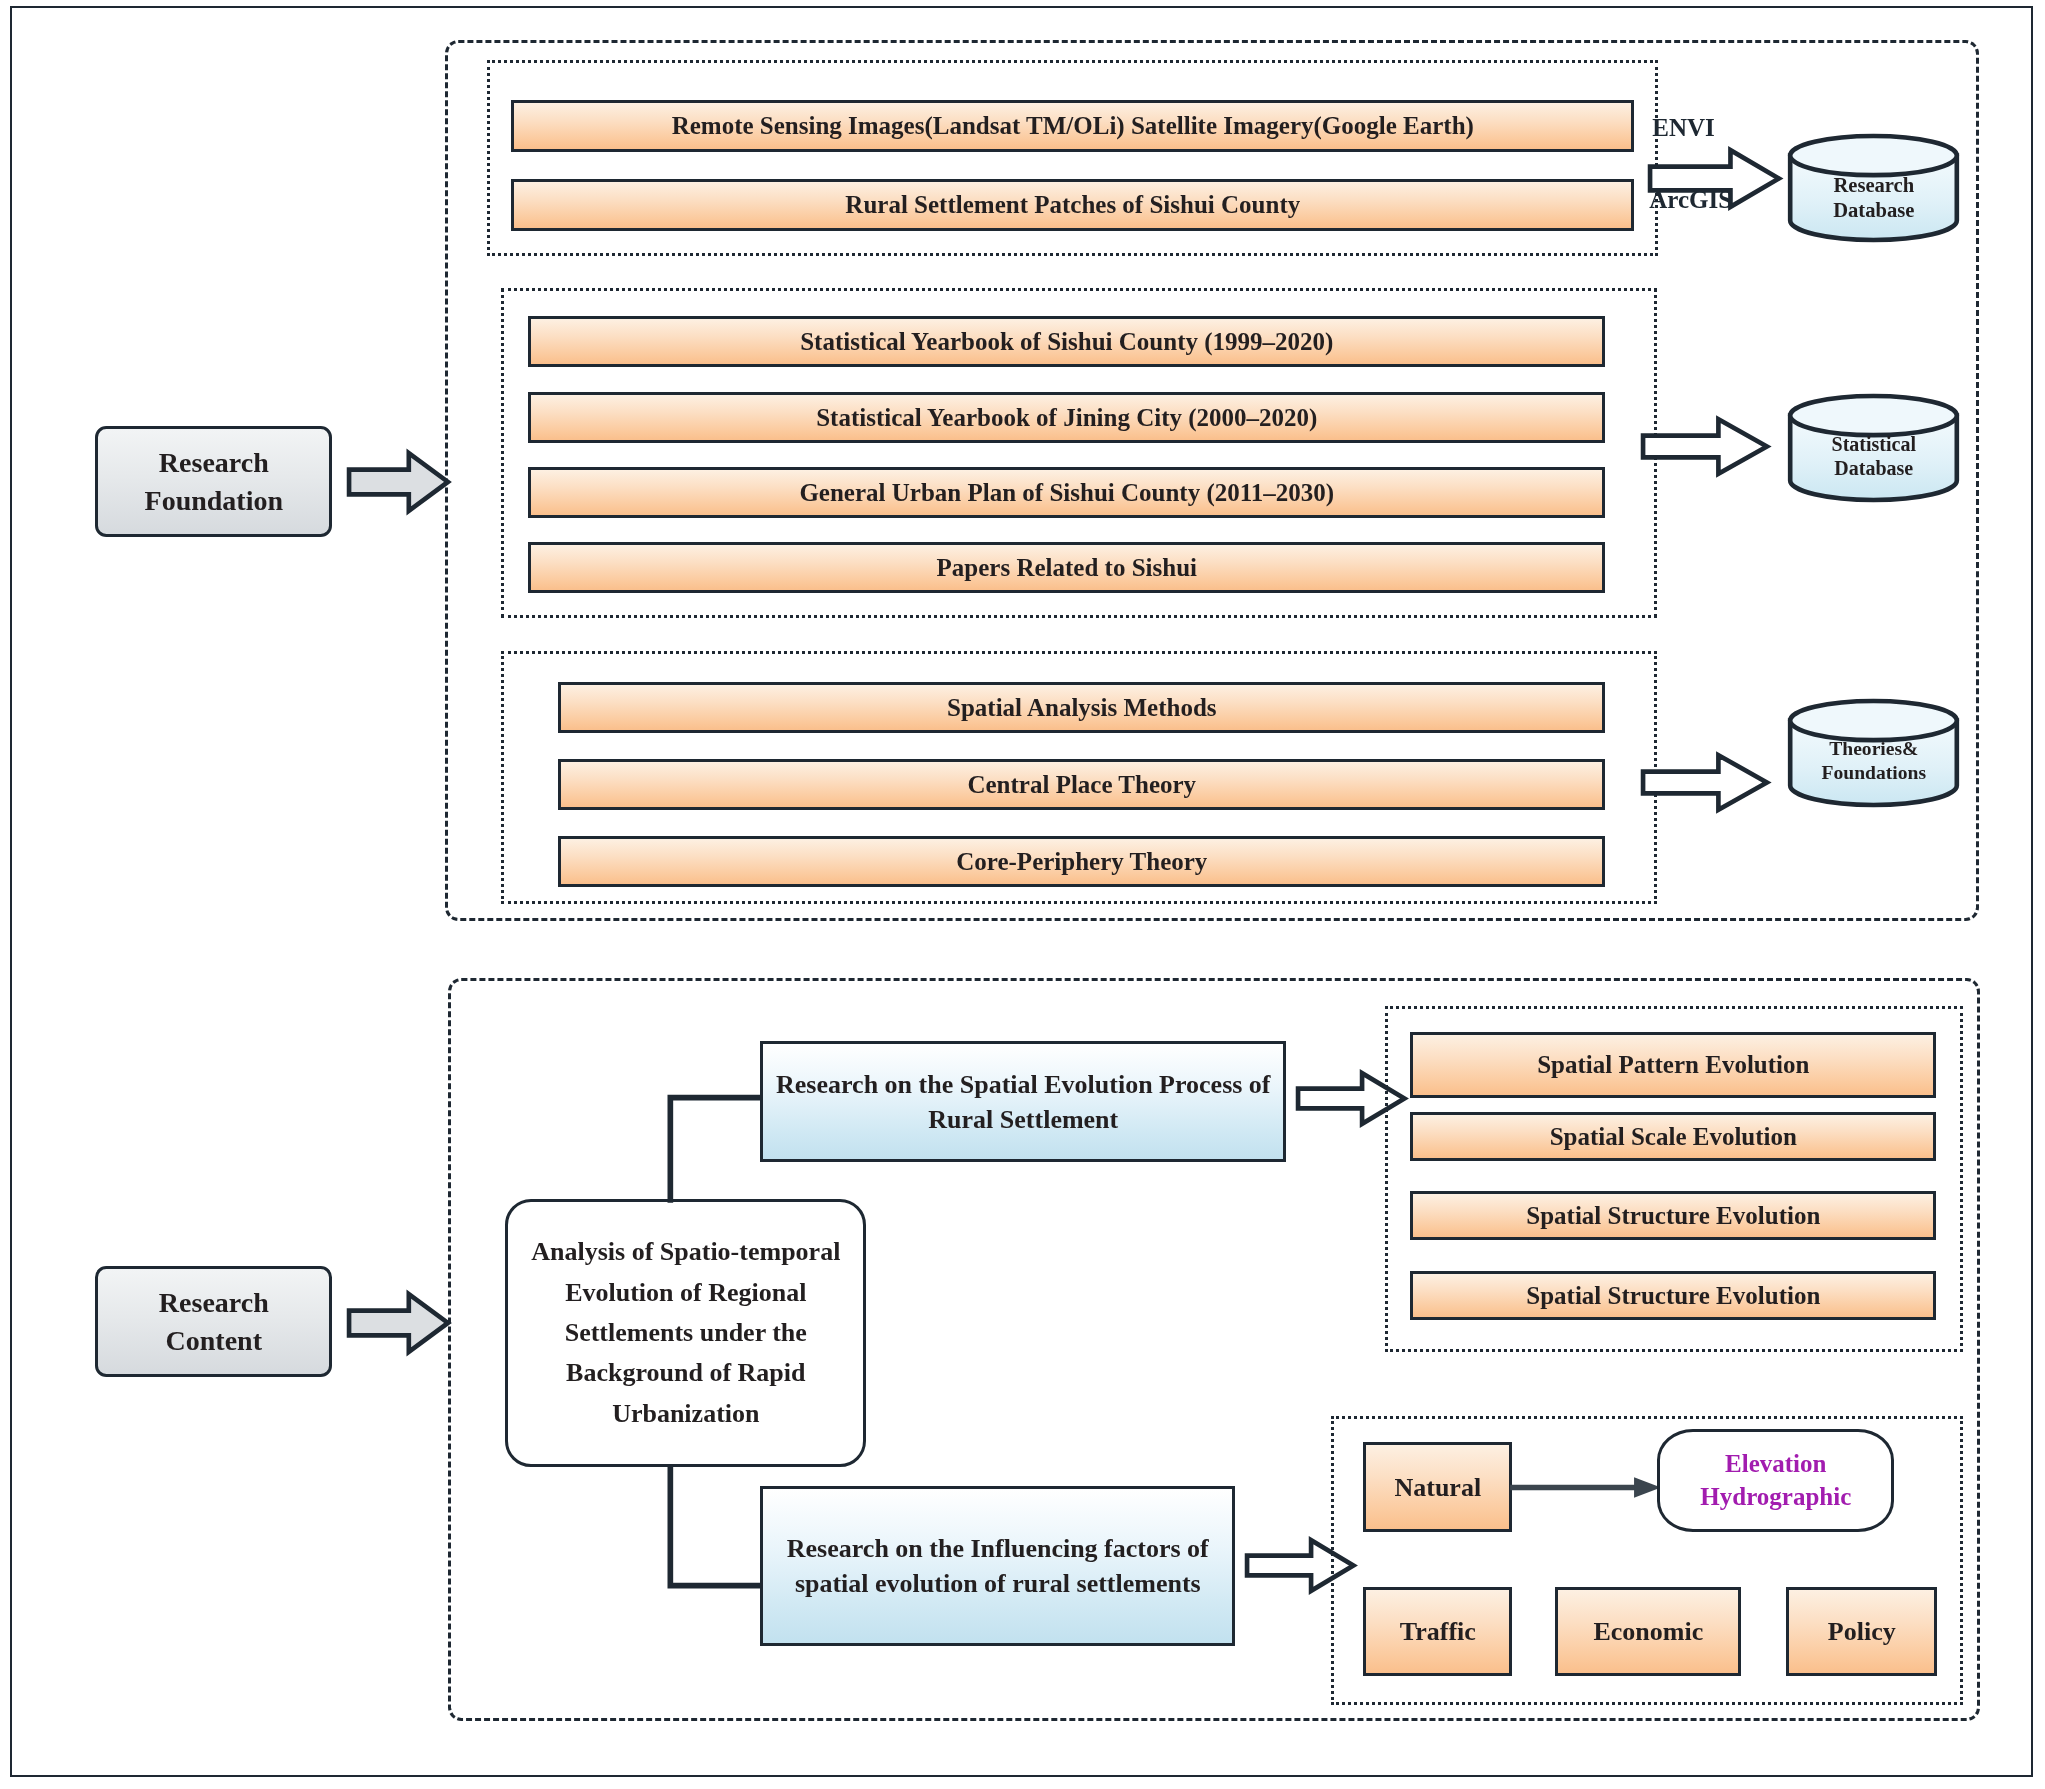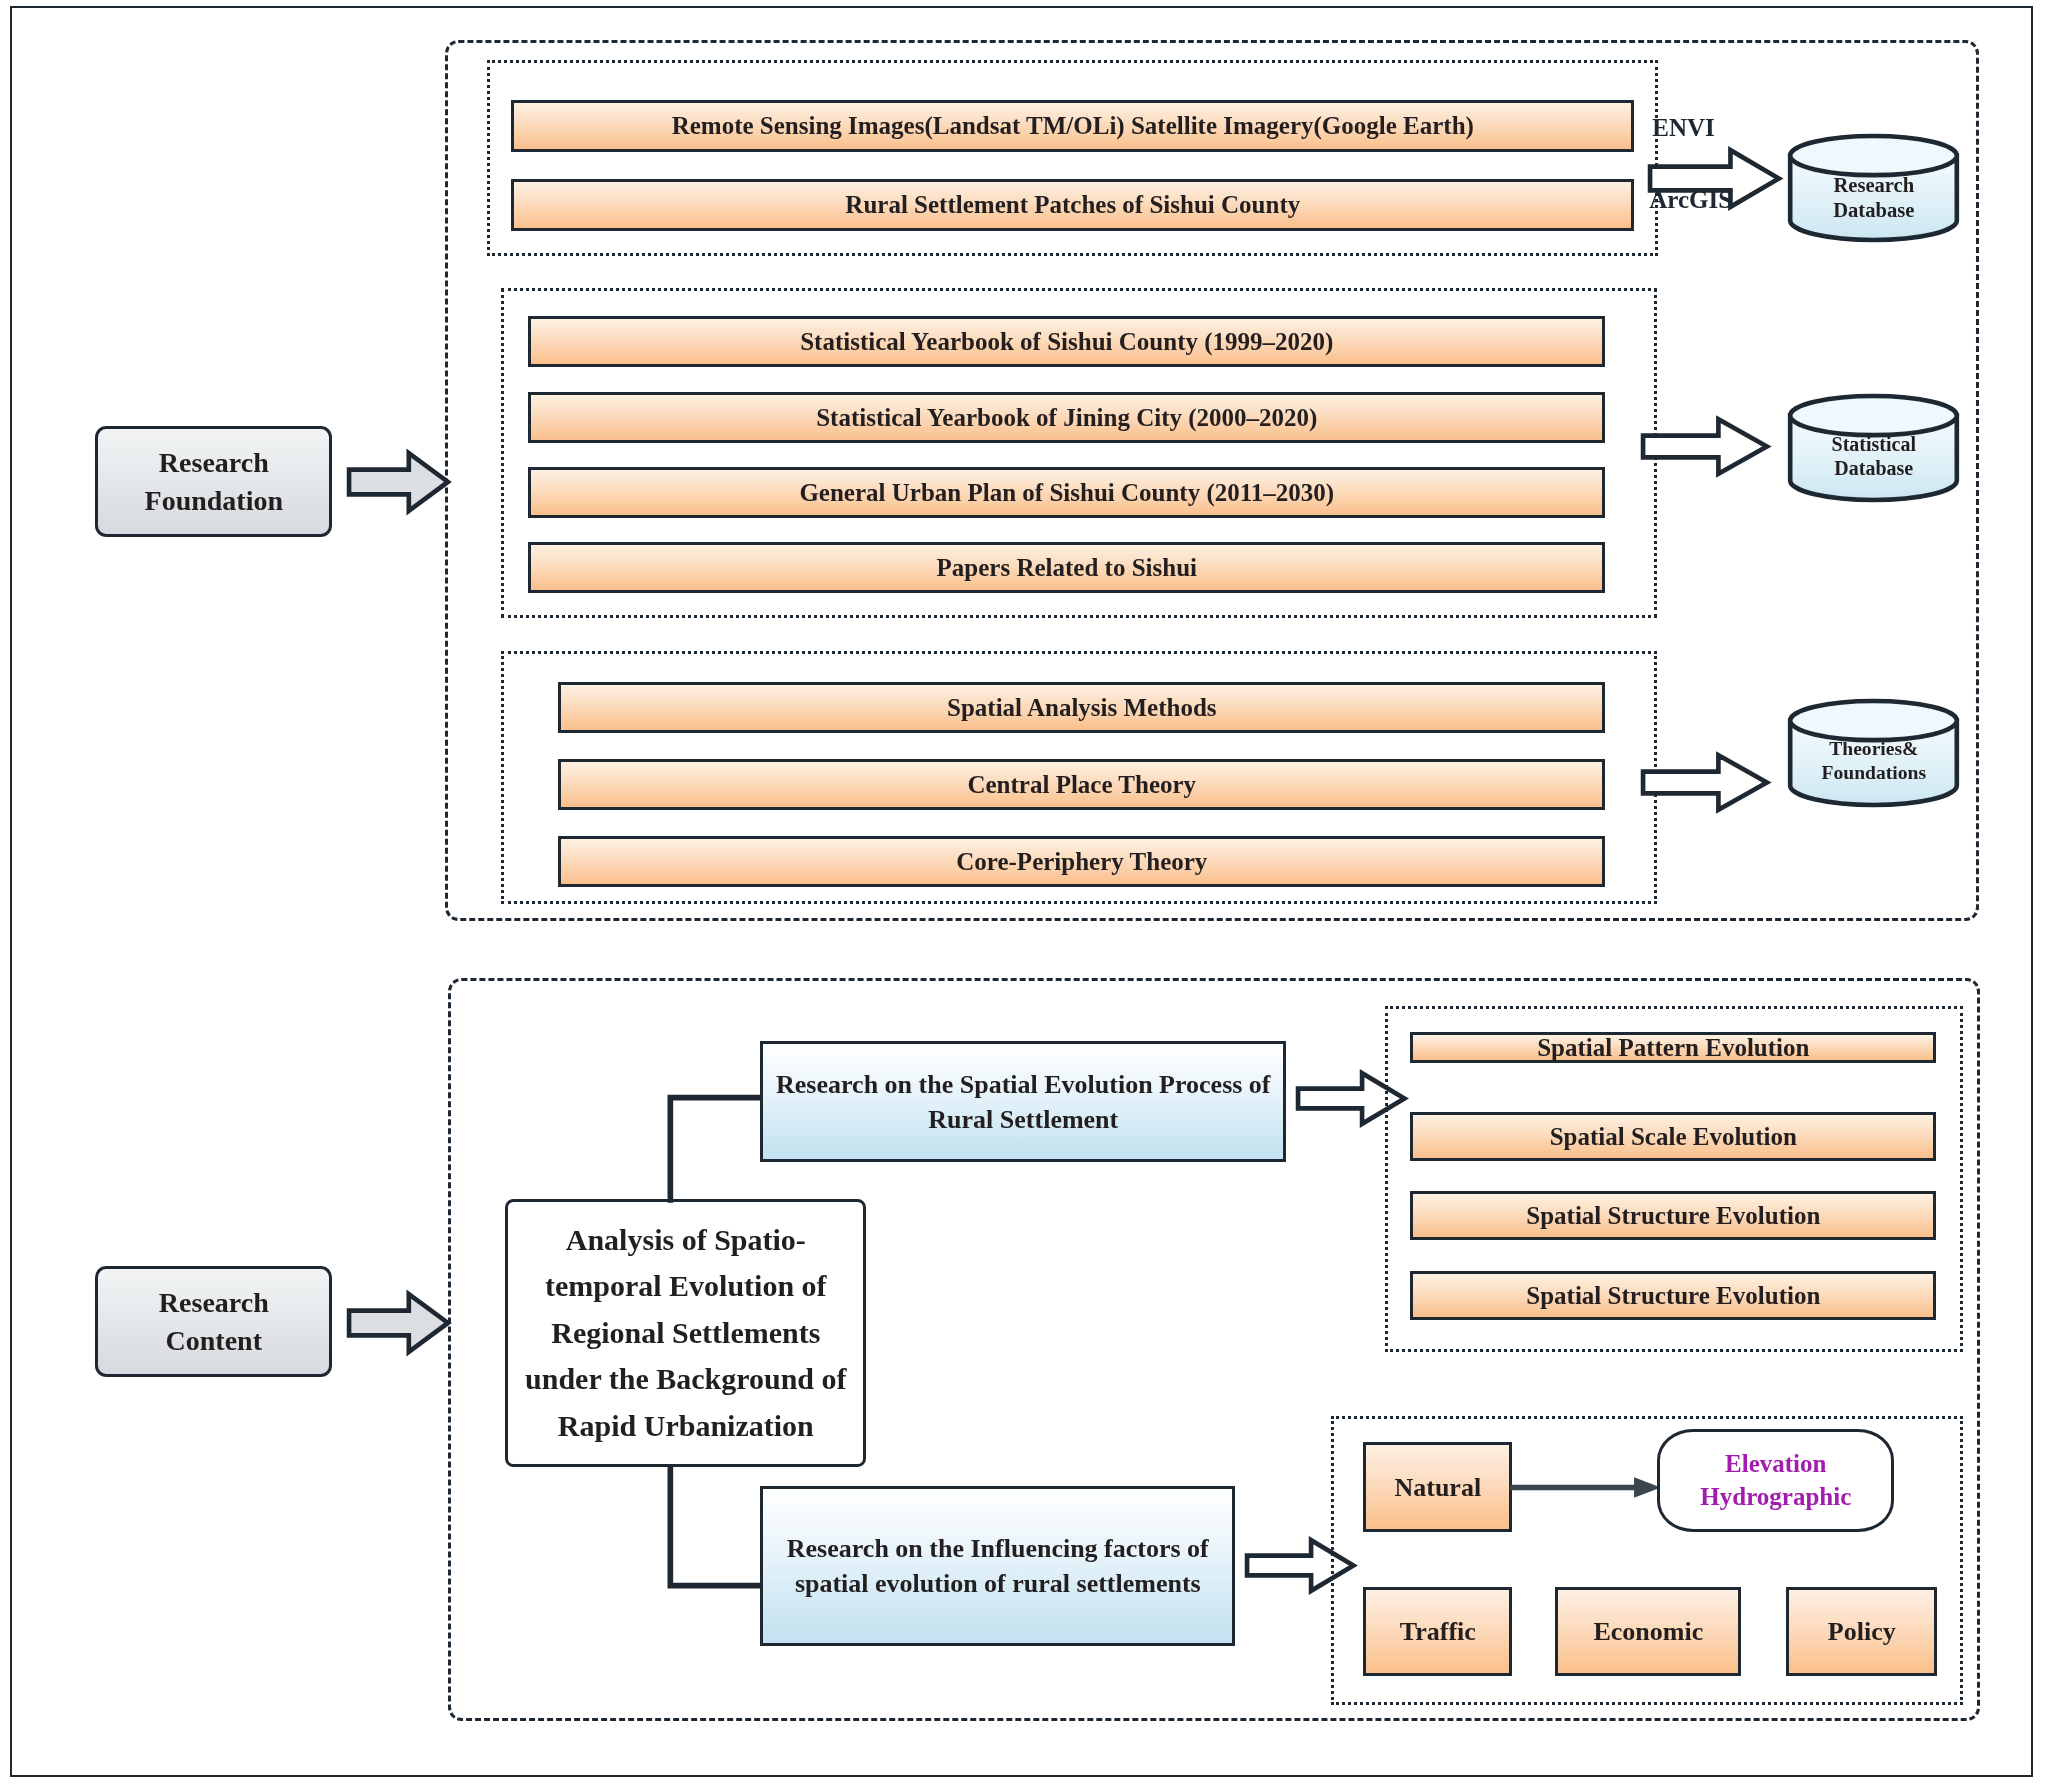--- a/index.html
+++ b/index.html
@@ -168,21 +168,21 @@
     <div>
       <div>Research</div>
       <div>Content</div>
     </div>
   </div>
 
   <svg class="abs" style="left:335px;top:1282px;width:103px;height:67px;" viewBox="0 0 200 130">
     <polygon points="4,40 120,40 120,8 196,64 120,120 120,88 4,88" fill="#dcdfe2" stroke="#1e2832" stroke-width="9" stroke-linejoin="miter"></polygon>
   </svg>
 
-  <div class="abs wbox" style="left:493px;top:1191px;width:361px;height:268px;font-size:30px;padding:0 12.4px;">
+  <div class="abs wbox" style="left:493px;top:1191px;width:361px;height:268px;font-size:26px;padding:0 12.4px;border-radius:26px;">
     <span>Analysis of Spatio-temporal Evolution of Regional Settlements under the Background of Rapid Urbanization</span>
   </div>
 
   <svg class="abs" style="left:647px;top:1078px;width:201px;height:119px;" viewBox="0 0 390 230">
     <path d="M22,226 L22,22 L318,22" fill="none" stroke="#1e2832" stroke-width="11"></path>
     <polygon points="310,0 380,22 310,44" fill="#1e2832"></polygon>
   </svg>
 
   <svg class="abs" style="left:647px;top:1455px;width:201px;height:134px;" viewBox="0 0 390 260">
     <path d="M22,4 L22,238 L318,238" fill="none" stroke="#1e2832" stroke-width="11"></path>
@@ -192,21 +192,21 @@
   <div class="abs bbox" style="left:748px;top:1033px;width:526px;height:121px;font-size:26px;padding:0 10.3px;">
     <span>Research on the Spatial Evolution Process of Rural Settlement</span>
   </div>
 
   <svg class="abs" style="left:1284px;top:1062px;width:111px;height:57px;" viewBox="0 0 215 110">
     <polygon points="4,36 128,36 128,6 210,55 128,104 128,74 4,74" fill="#ffffff" stroke="#1e2832" stroke-width="9" stroke-linejoin="miter"></polygon>
   </svg>
 
   <div class="abs grp-frame" style="left:1373px;top:998px;width:578px;height:346px;"></div>
 
-  <div class="abs obox" style="left:1398px;top:1024px;width:526px;height:31px;font-size:25px;">Spatial Pattern Evolution</div>
+  <div class="abs obox" style="left:1398px;top:1024px;width:526px;height:66px;font-size:25px;">Spatial Pattern Evolution</div>
   <div class="abs obox" style="left:1398px;top:1104px;width:526px;height:49px;font-size:25px;">Spatial Scale Evolution</div>
   <div class="abs obox" style="left:1398px;top:1183px;width:526px;height:49px;font-size:25px;">Spatial Structure Evolution</div>
   <div class="abs obox" style="left:1398px;top:1263px;width:526px;height:49px;font-size:25px;">Spatial Structure Evolution</div>
 
   <div class="abs bbox" style="left:748px;top:1478px;width:475px;height:160px;font-size:26px;padding:0 10.3px;">
     <span>Research on the Influencing factors of spatial evolution of rural settlements</span>
   </div>
 
   <svg class="abs" style="left:1233px;top:1529px;width:111px;height:57px;" viewBox="0 0 215 110">
     <polygon points="4,36 128,36 128,6 210,55 128,104 128,74 4,74" fill="#ffffff" stroke="#1e2832" stroke-width="9" stroke-linejoin="miter"></polygon>

